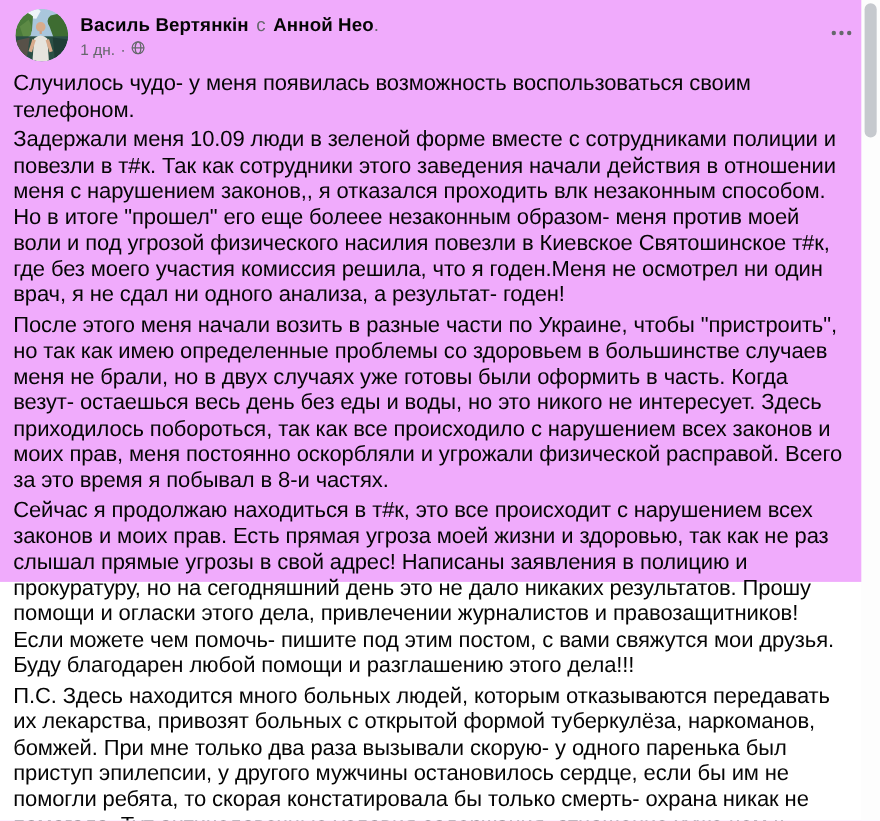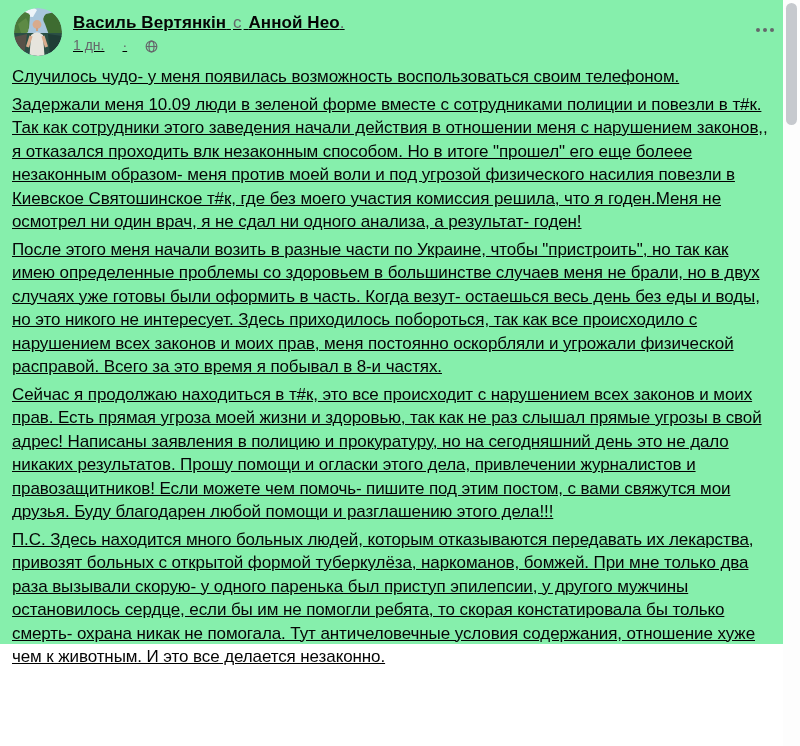--- a/index.html
+++ b/index.html
@@ -7,23 +7,22 @@
     padding: 0;
     width: 800px;
     height: 746px;
     overflow: hidden;
     background: #ffffff;
     font-family: "Liberation Sans", sans-serif;
   }
   .post {
     position: relative;
     width: 800px;
-    height: 644px;
-    background: #86efac;
-    text-decoration: underline;
+    height: 529px;
+    background: #f0abfc;
   }
   
   .post-header {
     display: flex;
     align-items: flex-start;
     padding: 8px 16px 0 14px;
     position: relative;
     height: 52px;
   }
   .avatar {
@@ -53,22 +52,22 @@
     font-weight: normal;
     color: #65676b;
     margin: 0 2px;
   }
   .name-line .suffix {
     font-weight: normal;
     color: #65676b;
   }
   .meta-line {
     display: flex;
-    align-items: flex-end;
-    gap: 18px;
+    align-items: flex-start;
+    gap: 5px;
     margin-top: 4px;
     font-size: 14px;
     color: #65676b;
   }
   .meta-line .timestamp { cursor: pointer; }
   .meta-line .sep { color: #65676b; }
   .globe { display: inline-flex; align-items: center; }
   .more-btn {
     position: absolute;
     right: 20px;
@@ -86,21 +85,21 @@
     height: 4px;
     border-radius: 50%;
     background: #65676b;
   }
   
   .post-body {
     padding: 5px 30px 0 12px;
   }
   .post-body p {
     margin: 0 0 4px 0;
-    font-size: 17px;
+    font-size: 20px;
     line-height: 23.5px;
     color: #050505;
     letter-spacing: -0.1px;
     white-space: normal;
   }
   
   .scrollbar-track {
     position: absolute;
     top: 0;
     right: 0;

